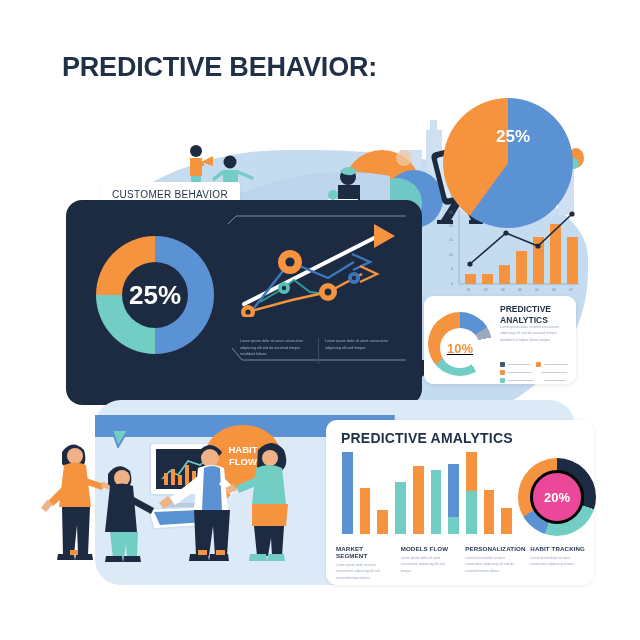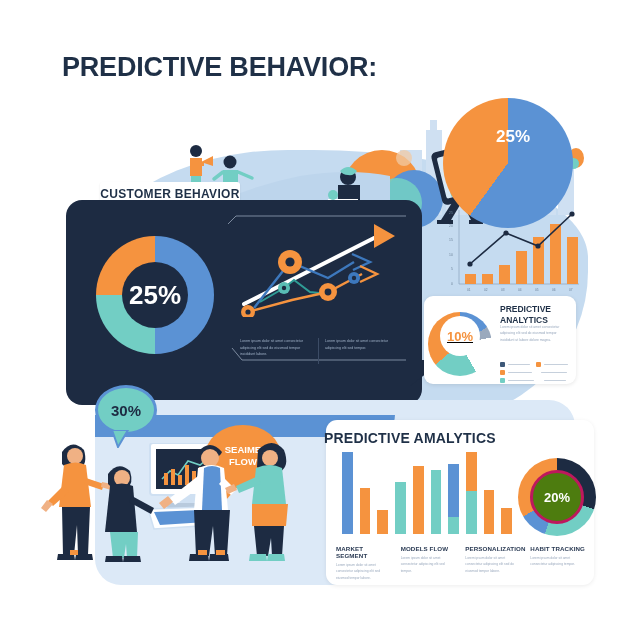--- a/index.html
+++ b/index.html
@@ -33,21 +33,21 @@
     letter-spacing:-0.2px;
   }
   .title div{white-space:nowrap;}
 
   
   .tag{
     left:100px;top:182px;width:140px;height:24px;background:#ffffff;
     border-radius:3px;display:flex;align-items:center;justify-content:center;
     box-shadow:0 1px 2px rgba(0,0,0,.10);
   }
-  .tag span{font-size:12px;font-weight:bold;color:#1f3047;letter-spacing:.3px;}
+  .tag span{font-size:10px;font-weight:normal;color:#1f3047;letter-spacing:.3px;}
 
   
   .panel{
     left:66px;top:200px;width:356px;height:205px;
     background:#1d2b42;border-radius:16px;
   }
   .panel-tail{
     left:410px;top:360px;width:34px;height:26px;background:#1d2b42;
     clip-path:polygon(0 0,100% 0,0 100%);
   }
@@ -94,21 +94,21 @@
   .legend-row{display:flex;align-items:center;margin-bottom:3px;}
   .legend-sw{width:5px;height:5px;margin-right:3px;border-radius:1px;}
   .legend-line{height:1.4px;background:#c6d0dc;border-radius:1px;}
 
   
   .card-bot{
     left:326px;top:420px;width:268px;height:165px;background:#ffffff;
     border-radius:11px;box-shadow:0 1px 4px rgba(0,0,0,.08);
   }
   .card-bot-title{
-    left:324px;top:430px;color:#1f3047;font-weight:bold;font-size:14px;
+    left:341px;top:430px;color:#1f3047;font-weight:bold;font-size:14px;
     letter-spacing:.2px;
   }
   .barwrap{left:342px;top:452px;width:170px;height:82px;
     display:flex;align-items:flex-end;gap:7px;}
   .bar{width:11px;border-radius:1px;display:flex;flex-direction:column;justify-content:flex-end;}
   .bar .seg{width:100%;}
   .cols{left:336px;top:545px;width:250px;display:flex;gap:9px;}
   .col{width:56px;}
   .col h4{margin:0 0 3px 0;font-size:6.2px;color:#2b3b54;letter-spacing:.1px;}
   .col p{margin:0;font-size:3.3px;line-height:1.9;color:#9aa9bd;}
@@ -285,21 +285,21 @@
       <circle cx="52" cy="76" r="2.2" fill="#1d2b42"></circle>
   </svg>
 
   <div class="abs ptext c1">Lorem ipsum dolor sit amet consectetur adipiscing elit sed do eiusmod tempor incididunt labore.</div>
   <div class="abs ptext-div"></div>
   <div class="abs ptext c2">Lorem ipsum dolor sit amet consectetur adipiscing elit sed tempor.</div>
 
   <div class="abs card-pa"></div>
   <div class="abs donut" style="left:428px;top:312px;width:64px;height:64px;
               background:conic-gradient(#5b92d4 0deg 58deg, #9aa9bd 58deg 78deg, #ffffff 78deg 150deg, #72cec4 150deg 230deg, #f5933f 230deg 360deg);"></div>
-  <div class="abs donut-hole" style="left:440px;top:316px;width:40px;height:40px;background:#ffffff;text-decoration:underline;">
+  <div class="abs donut-hole" style="left:440px;top:328px;width:40px;height:40px;background:#ffffff;text-decoration:underline;">
     <span style="color:#f5933f;font-weight:bold;font-size:13px;">10%</span>
   </div>
   <div class="abs card-pa-title">
     <div>PREDICTIVE</div>
     <div>ANALYTICS</div>
   </div>
   <div class="abs card-pa-body">Lorem ipsum dolor sit amet consectetur adipiscing elit sed do eiusmod tempor incididunt ut labore dolore magna.</div>
   <div class="abs legend">
     <div class="legend-row">
       <span class="legend-sw" style="background:#3d5878;"></span>
@@ -355,21 +355,21 @@
     <div class="bar" style="height:44px;">
         <div class="seg" style="height:100%;background:#f5933f;"></div>
       </div>
     <div class="bar" style="height:26px;">
         <div class="seg" style="height:100%;background:#f5933f;"></div>
       </div>
   </div>
 
   <div class="abs donut" style="left:518px;top:458px;width:78px;height:78px;
               background:conic-gradient(#1d2b42 0deg 108deg, #72cec4 108deg 198deg, #5b92d4 198deg 240deg, #f5933f 240deg 360deg);"></div>
-  <div class="abs donut-hole" style="left:530px;top:470px;width:54px;height:54px;background:#4d7c0f;border:3px solid #be185d;box-sizing:border-box;justify-content:center;">
+  <div class="abs donut-hole" style="left:530px;top:470px;width:54px;height:54px;background:#ec4899;border:3px solid #000000;box-sizing:border-box;justify-content:center;">
     <span style="color:#ffffff;font-weight:bold;font-size:13px;">20%</span>
   </div>
 
   <div class="abs cols">
     <div class="col">
       <h4>MARKET SEGMENT</h4>
       <p>Lorem ipsum dolor sit amet consectetur adipiscing elit sed eiusmod tempor labore.</p>
     </div>
     <div class="col">
       <h4>MODELS FLOW</h4>
@@ -378,23 +378,20 @@
     <div class="col">
       <h4>PERSONALIZATION</h4>
       <p>Lorem ipsum dolor sit amet consectetur adipiscing elit sed do eiusmod tempor labore.</p>
     </div>
     <div class="col">
       <h4>HABIT TRACKING</h4>
       <p>Lorem ipsum dolor sit amet consectetur adipiscing tempor.</p>
     </div>
   </div>
 
-  <div class="abs bub" style="left:95px;top:385px;width:62px;height:50px;background:#72cec4;border:3px solid #5b92d4;box-sizing:border-box;">
-    <span style="color:#1d2b42;font-size:15px;">30%</span>
-  </div>
   <svg class="abs" style="left:112px;top:430px;" width="20" height="18">
     <path d="M0 0 L16 0 L6 17 Z" fill="#72cec4" stroke="#5b92d4" stroke-width="2"></path>
   </svg>
 
   <svg class="abs" style="left:148px;top:443px;" width="82" height="100">
     <rect x="2" y="0" width="76" height="52" rx="3" fill="#ffffff" stroke="#cfe0f2" stroke-width="2"></rect>
     <rect x="8" y="6" width="64" height="40" fill="#1d2b42"></rect>
     <polyline points="14,36 22,28 30,32 40,18 52,22 64,12" fill="none" stroke="#72cec4" stroke-width="1.6"></polyline>
     <rect x="16" y="30" width="4" height="12" fill="#f5933f"></rect>
     <rect x="23" y="26" width="4" height="16" fill="#f5933f"></rect>
@@ -404,21 +401,21 @@
     <rect x="51" y="24" width="4" height="18" fill="#f5933f"></rect>
     <rect x="58" y="30" width="4" height="12" fill="#f5933f"></rect>
     <rect x="32" y="52" width="16" height="8" fill="#cfe0f2"></rect>
     <rect x="18" y="60" width="44" height="5" rx="2" fill="#b8cadd"></rect>
 
     <path d="M0 66 L58 64 L66 82 L6 86 Z" fill="#ffffff" stroke="#cfe0f2" stroke-width="1.6"></path>
     <path d="M6 69 L52 67 L58 79 L12 82 Z" fill="#5b92d4"></path>
   </svg>
 
   <div class="abs bub" style="left:205px;top:425px;width:76px;height:62px;background:#f5933f;flex-direction:column;">
-    <span style="color:#ffffff;font-size:9.5px;line-height:1.25;">SEAIME</span>
+    <span style="color:#ffffff;font-size:9.5px;line-height:1.25;">HABIT</span>
     <span style="color:#ffffff;font-size:9.5px;line-height:1.25;">FLOW</span>
   </div>
   <svg class="abs" style="left:222px;top:482px;" width="22" height="20">
     <path d="M2 0 L20 0 L4 18 Z" fill="#f5933f"></path>
   </svg>
 
   <svg class="abs people" width="280" height="160">
 
     <g>
       <path d="M22 22 q10 -14 22 -2 q4 14 -4 18 q-12 3 -18 -4z" fill="#1d2b42"></path>

